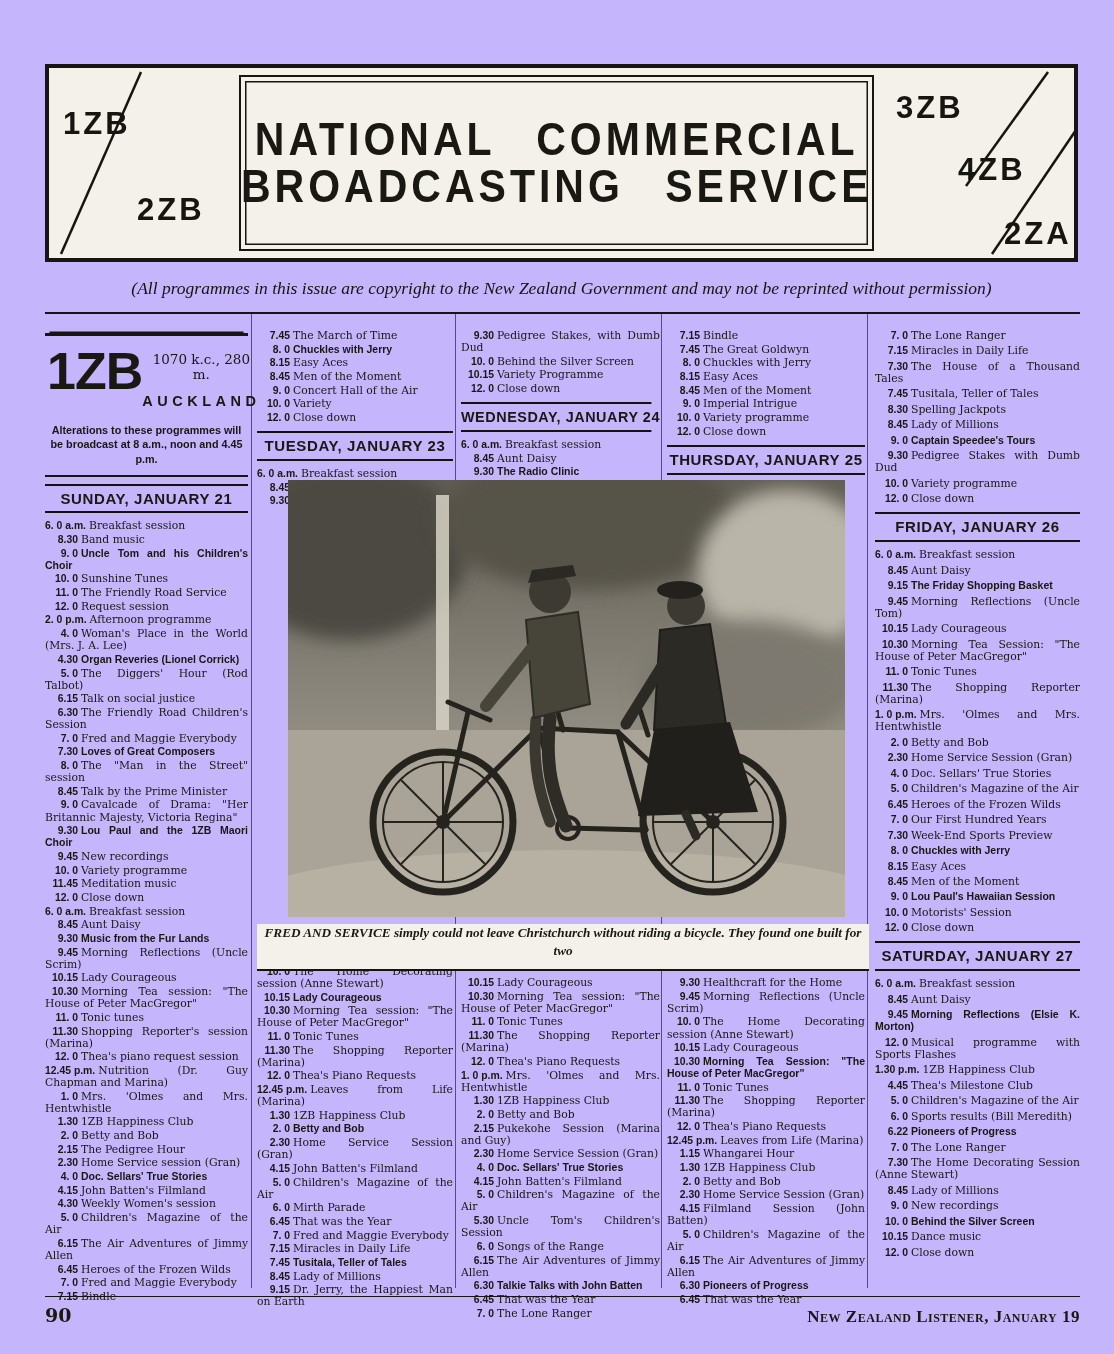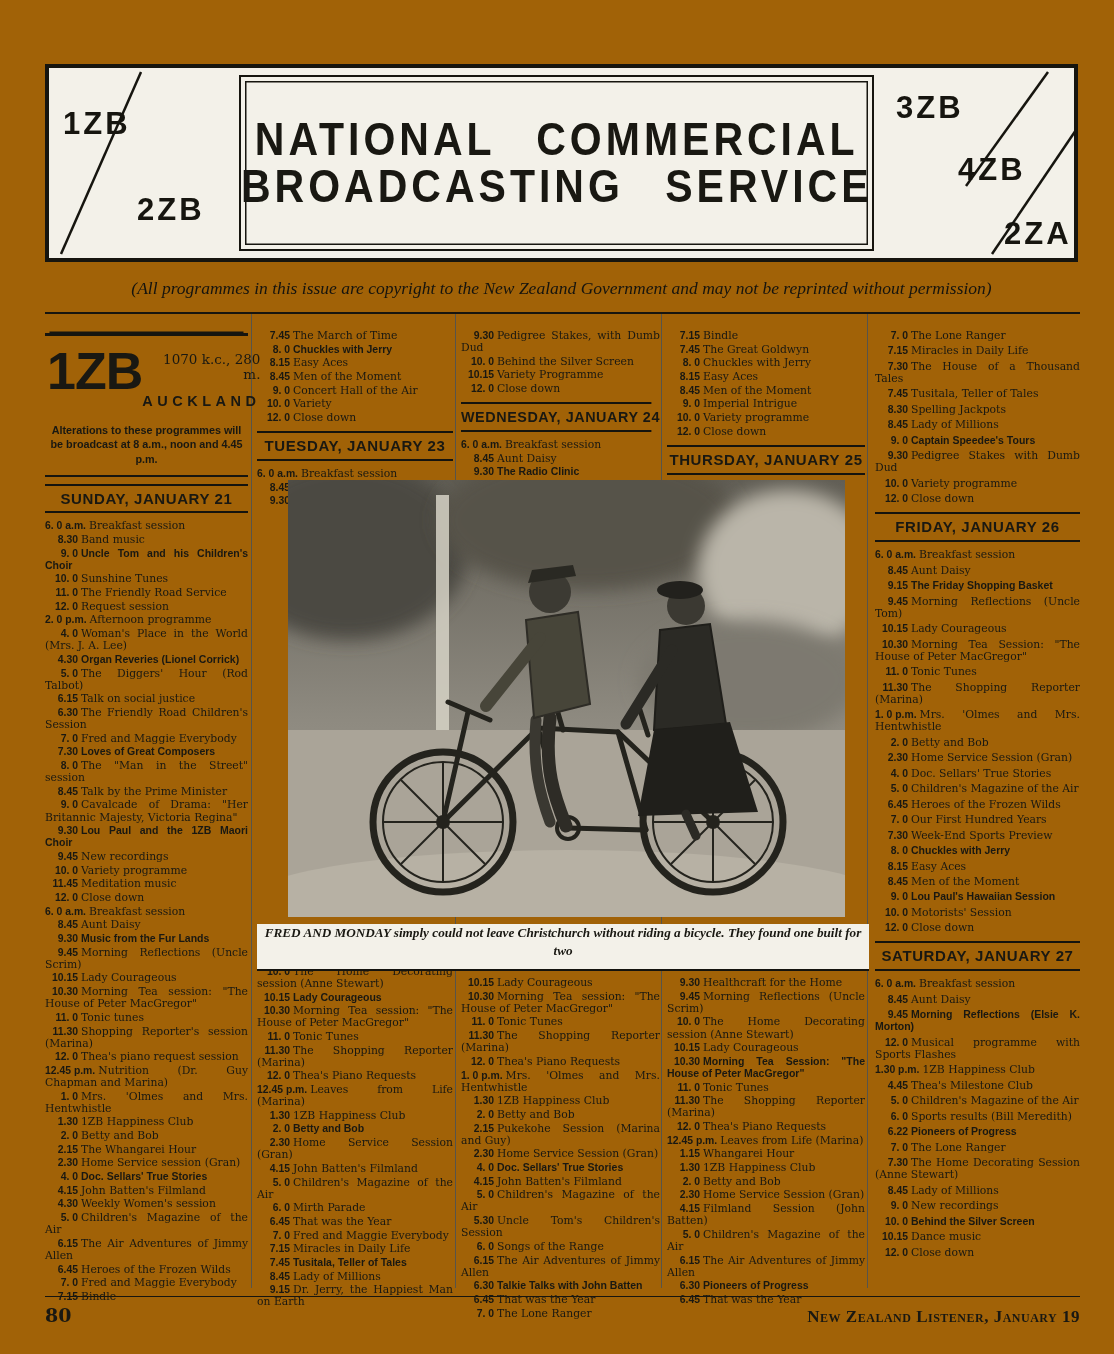--- a/index.html
+++ b/index.html
@@ -1,16 +1,16 @@
 <!DOCTYPE html>
 <html><head>
 <meta charset="utf-8">
 <style>
   html,body{margin:0;padding:0;background:#cfccc4;}
-  .page{position:relative;width:1114px;height:1354px;margin:0 auto;background:#a16207;
+  .page{position:relative;width:1114px;height:1354px;margin:0 auto;background:#c4b5fd;
         font-family:"DejaVu Serif",serif;color:#191812;overflow:hidden;}
 
   
   .masthead{position:absolute;left:45px;top:64px;width:1033px;height:198px;
             border:4px solid #16150f;display:flex;box-sizing:border-box;background:#f3f1e9;}
   .mast-side{position:relative;flex:0 0 auto;}
   .mast-left{width:184px;}
   .mast-right{width:200px;}
   .mast-side svg{display:block;width:100%;height:100%;}
   .mast-side text{font-family:"Liberation Sans",sans-serif;font-weight:bold;font-size:31px;letter-spacing:3px;fill:#16150f;}
@@ -36,21 +36,21 @@
   .day-header{font-family:"Liberation Sans",sans-serif;font-weight:bold;font-size:15px;letter-spacing:0.6px;
               text-align:center;white-space:nowrap;border-top:2.5px solid #14130e;border-bottom:2.5px solid #14130e;
               padding:5px 0 4px;margin:7px 0 7px;transform-origin:left center;}
   .loose .entry{margin-bottom:3.4px;}
 
   
   .station-box{border-top:3.5px solid #16150f;border-bottom:2.5px solid #16150f;
                padding:12px 2px 9px;margin:3px 0 2px;box-shadow:0 -6px 0 -4.5px #16150f;}
   .station-row{display:flex;justify-content:space-between;align-items:flex-start;}
   .station-call{font-family:"Liberation Sans",sans-serif;font-weight:bold;font-size:52px;line-height:0.9;letter-spacing:-1px;}
-  .station-meta{text-align:right;padding-top:4px;}
+  .station-meta{text-align:center;padding-top:4px;}
   .station-freq{font-size:13.5px;}
   .station-city{font-family:"Liberation Sans",sans-serif;font-weight:bold;font-size:14.5px;letter-spacing:4.5px;margin-top:11px;}
   .station-note{font-family:"Liberation Sans",sans-serif;font-weight:bold;font-size:10.8px;line-height:1.3;
                 text-align:center;margin-top:14px;}
 
   
   .photo-wrap{position:absolute;left:243px;top:166px;width:557px;height:437px;z-index:3;background:#8e8a80;}
   .photo-wrap svg{display:block;width:100%;height:100%;}
   .caption{position:absolute;left:212px;top:610px;width:612px;z-index:3;background:#f3f1e9;
            text-align:center;font-family:"Liberation Serif",serif;font-style:italic;font-weight:bold;
@@ -142,21 +142,21 @@
           <p class="entry"><span class="time">9.45</span><span class="title">Morning Reflections (Uncle Scrim)</span></p>
           <p class="entry"><span class="time">10.15</span><span class="title">Lady Courageous</span></p>
           <p class="entry"><span class="time">10.30</span><span class="title">Morning Tea session: "The House of Peter MacGregor"</span></p>
           <p class="entry"><span class="time">11. 0</span><span class="title">Tonic tunes</span></p>
           <p class="entry"><span class="time">11.30</span><span class="title">Shopping Reporter's session (Marina)</span></p>
           <p class="entry"><span class="time">12. 0</span><span class="title">Thea's piano request session</span></p>
           <p class="entry"><span class="time">12.45 p.m.</span><span class="title">Nutrition (Dr. Guy Chapman and Marina)</span></p>
           <p class="entry"><span class="time">1. 0</span><span class="title">Mrs. 'Olmes and Mrs. Hentwhistle</span></p>
           <p class="entry"><span class="time">1.30</span><span class="title">1ZB Happiness Club</span></p>
           <p class="entry"><span class="time">2. 0</span><span class="title">Betty and Bob</span></p>
-          <p class="entry"><span class="time">2.15</span><span class="title">The Whangarei Hour</span></p>
+          <p class="entry"><span class="time">2.15</span><span class="title">The Pedigree Hour</span></p>
           <p class="entry"><span class="time">2.30</span><span class="title">Home Service session (Gran)</span></p>
           <p class="entry bold"><span class="time">4. 0</span><span class="title">Doc. Sellars' True Stories</span></p>
           <p class="entry"><span class="time">4.15</span><span class="title">John Batten's Filmland</span></p>
           <p class="entry"><span class="time">4.30</span><span class="title">Weekly Women's session</span></p>
           <p class="entry"><span class="time">5. 0</span><span class="title">Children's Magazine of the Air</span></p>
           <p class="entry"><span class="time">6.15</span><span class="title">The Air Adventures of Jimmy Allen</span></p>
           <p class="entry"><span class="time">6.45</span><span class="title">Heroes of the Frozen Wilds</span></p>
           <p class="entry"><span class="time">7. 0</span><span class="title">Fred and Maggie Everybody</span></p>
           <p class="entry"><span class="time">7.15</span><span class="title">Bindle</span></p>
         </div>
@@ -318,21 +318,21 @@
           <path d="M384 170 L338 244" stroke="#2b2a25" stroke-width="11" stroke-linecap="round"></path>
           <path d="M366 250 L442 242 L470 332 L350 336 Z" fill="#201f1b"></path>
           <path d="M398 334 L408 356" stroke="#2b2a25" stroke-width="9" stroke-linecap="round"></path>
           <circle cx="398" cy="126" r="19" fill="#3b3932"></circle>
           <ellipse cx="392" cy="110" rx="23" ry="9" fill="#22211d"></ellipse>
         </g>
       </svg>
     </div>
 
     <div class="caption">
-      <span>FRED AND MONDAY</span>
+      <span>FRED AND SERVICE</span>
       <span>simply could not leave Christchurch without riding a bicycle. They found one built for two</span>
     </div>
 
     <div class="col" style="left:212px;top:626px;width:196px">
         <p class="entry"><span class="time">9.45</span><span class="title">Morning Reflections (The Padre)</span></p>
         <p class="entry"><span class="time">10. 0</span><span class="title">The Home Decorating session (Anne Stewart)</span></p>
         <p class="entry bold"><span class="time">10.15</span><span class="title">Lady Courageous</span></p>
         <p class="entry"><span class="time">10.30</span><span class="title">Morning Tea session: "The House of Peter MacGregor"</span></p>
         <p class="entry"><span class="time">11. 0</span><span class="title">Tonic Tunes</span></p>
         <p class="entry"><span class="time">11.30</span><span class="title">The Shopping Reporter (Marina)</span></p>
@@ -388,17 +388,17 @@
         <p class="entry"><span class="time">2.30</span><span class="title">Home Service Session (Gran)</span></p>
         <p class="entry"><span class="time">4.15</span><span class="title">Filmland Session (John Batten)</span></p>
         <p class="entry"><span class="time">5. 0</span><span class="title">Children's Magazine of the Air</span></p>
         <p class="entry"><span class="time">6.15</span><span class="title">The Air Adventures of Jimmy Allen</span></p>
         <p class="entry bold"><span class="time">6.30</span><span class="title">Pioneers of Progress</span></p>
         <p class="entry"><span class="time">6.45</span><span class="title">That was the Year</span></p>
       </div>
   </div>
 
   <div class="footer">
-    <div class="page-num">80</div>
+    <div class="page-num">90</div>
     <div class="publication">New Zealand Listener, January 19</div>
   </div>
 
 </div>
 
 </body></html>

